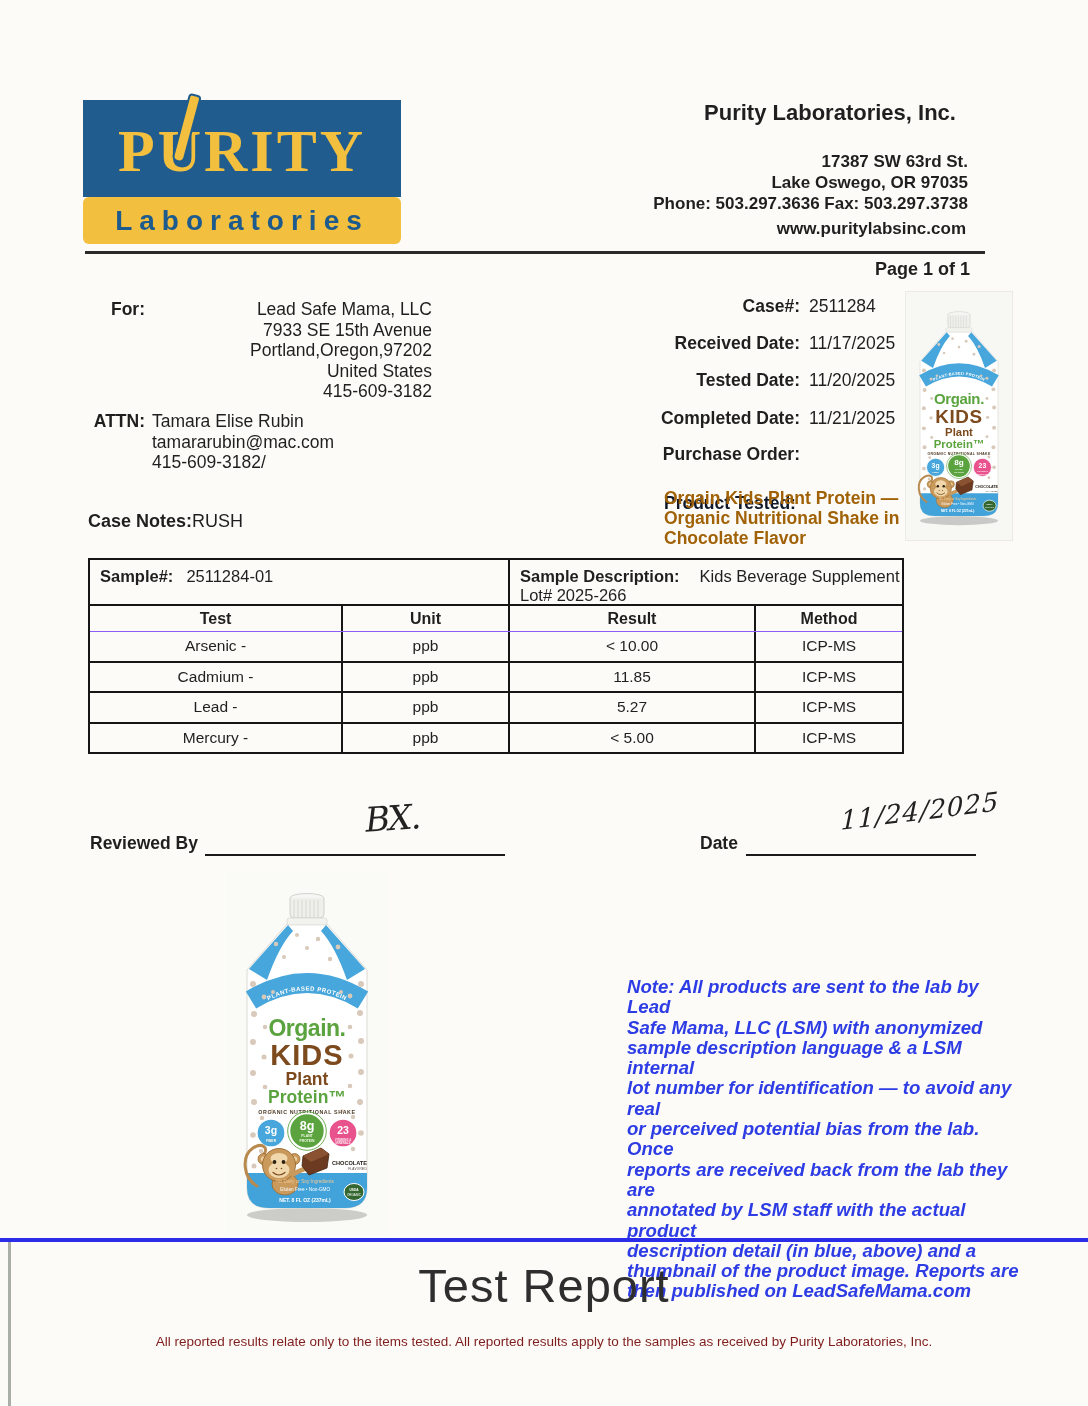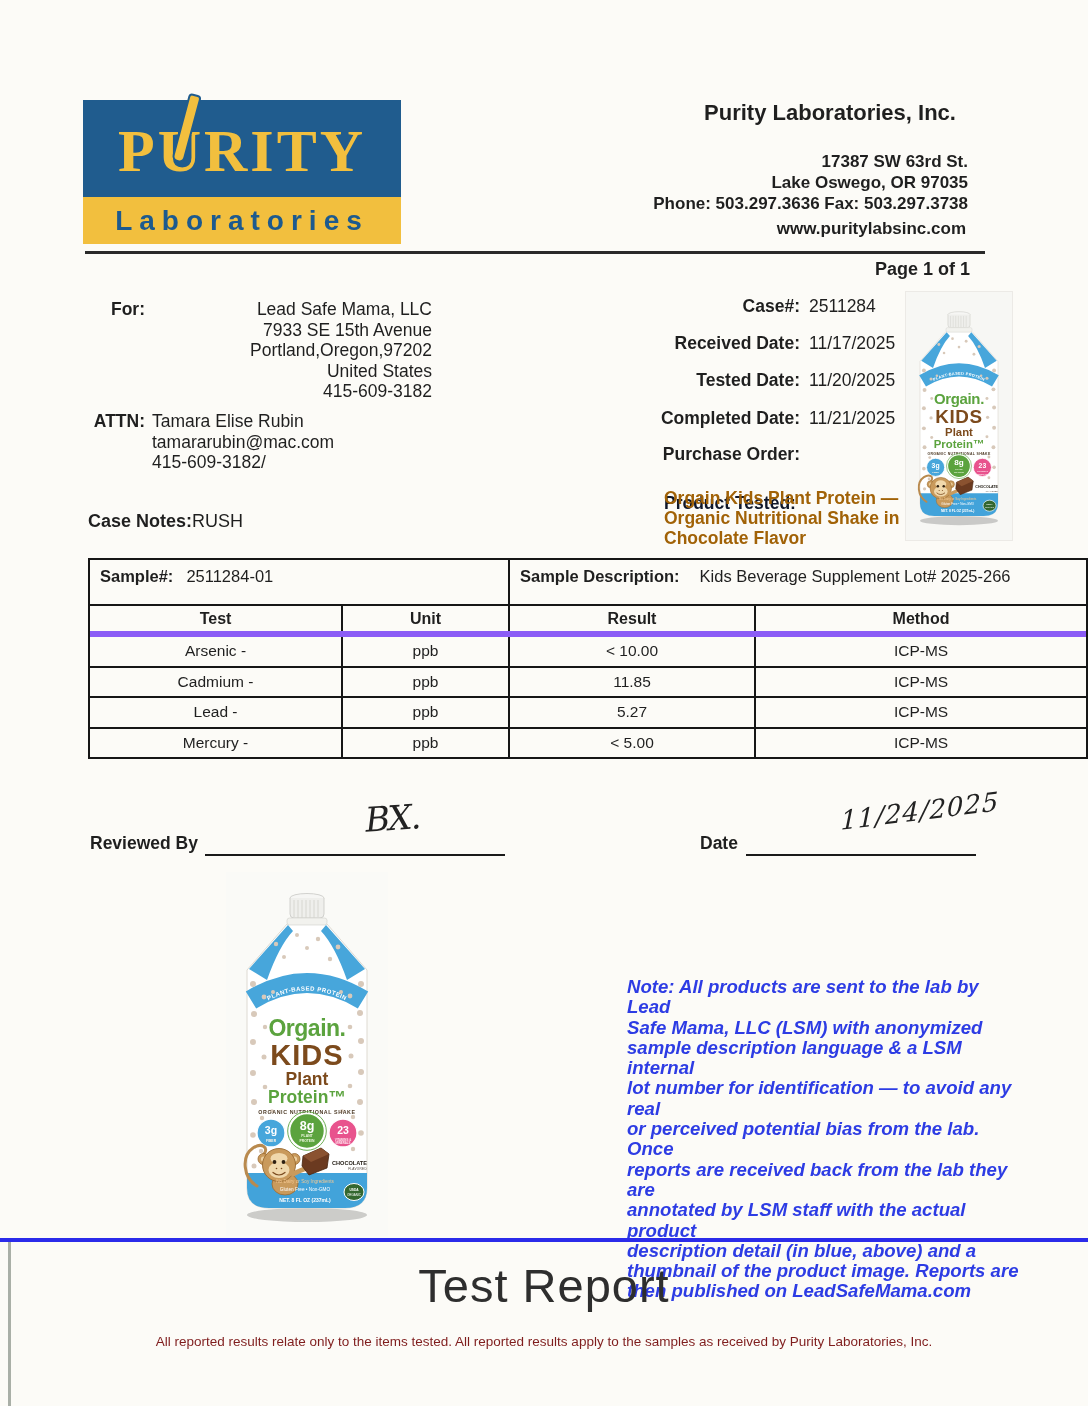--- a/index.html
+++ b/index.html
@@ -13,21 +13,21 @@
   
   .logo{left:83px; top:100px; width:318px; height:144px;}
   .logo-blue{position:absolute; left:0; top:0; width:318px; height:97px; background:#205c8e;
              display:flex; align-items:center; justify-content:center;}
   .logo-purity{font-family:"Liberation Serif", serif; font-weight:bold; font-size:60px;
                color:#f2bf3e; letter-spacing:3px; line-height:97px; padding-top:6px;}
   .pestle{position:absolute; left:88px; top:-8px; width:9px; height:66px;
           background:#f2bf3e; border:2px solid #205c8e; border-radius:4px 4px 6px 6px;
           transform:rotate(15deg); transform-origin:bottom center;}
   .logo-yellow{position:absolute; left:0; top:97px; width:318px; height:47px; background:#f2bf3e;
-               display:flex; align-items:center; justify-content:center;}
+               display:flex; align-items:center; justify-content:center;border-radius:6px;}
   .logo-labs{color:#1d5a8e; font-size:28px; font-weight:600; letter-spacing:7px;}
   
   .company{left:680px; top:100px; width:300px; text-align:center; font-size:22px; font-weight:bold;}
   .addr{left:600px; top:151px; width:368px; text-align:right; font-weight:bold; font-size:17px; line-height:21px;}
   .web{left:600px; top:219px; width:366px; text-align:right; font-weight:bold; font-size:17px;}
   .rule{left:85px; top:251px; width:900px; height:2.5px; background:#2a2a2a;}
   .pageind{left:600px; top:259px; width:370px; text-align:right; font-weight:bold; font-size:18px;}
   .for-label{left:67px; top:299px; width:78px; text-align:right; font-weight:bold; font-size:17.5px;}
   .for-lines{left:152px; top:299px; width:280px; font-size:17.5px; line-height:20.5px;text-align:right;}
   .attn-label{left:57px; top:411px; width:88px; text-align:right; font-weight:bold; font-size:17.5px;}
@@ -41,28 +41,28 @@
   .po{left:560px; top:444px; width:240px; text-align:right; font-weight:bold; font-size:17.5px;}
   .ptlabel{left:664px; top:467px; width:320px; font-weight:bold; font-size:17.5px; color:#0f172a;margin-top:26px;}
   .ptvalue{left:664px; top:488px; width:320px; font-weight:bold; font-size:17.5px; color:#a16207;
            line-height:20px; white-space:pre-line;}
   
   .thumb{left:906px; top:292px; width:106px; height:248px; background:#f7f7f4;
          display:flex; align-items:center; justify-content:center; box-shadow:0 0 0 1px #eceae6;}
   .photo{left:226px; top:872px; width:162px; height:364px; background:#fafaf7;
          display:flex; align-items:center; justify-content:center;}
   
-  .rtable{left:88px; top:558px; width:1000px; border:2.5px solid #161616; box-sizing:border-box; background:transparent;}
+  .rtable{left:88px; top:558px; width:816px; border:2.5px solid #161616; box-sizing:border-box; background:transparent;}
   .tr1{display:grid; grid-template-columns:420px auto; height:44px; border-bottom:2px solid #161616;}
   .tr1 .cA{border-right:2px solid #161616; padding:7px 0 0 10px; font-size:16.5px;}
   .tr1 .cB{padding:7px 0 0 10px; font-size:16.5px;}
   .tr1 .val{margin-left:13px; font-weight:normal;}
   .tr1 .val2{margin-left:20px; font-weight:normal;}
   .thead,.drow{display:grid; grid-template-columns:253px 167px 246px auto; text-align:center; align-items:center;}
-  .thead{height:25px; border-bottom:6px solid #8b5cf6; font-weight:bold; font-size:16px;}
+  .thead{height:25px; border-bottom:1px solid #8b5cf6; font-weight:bold; font-size:16px;}
   .thead>div,.drow>div{border-right:2px solid #161616; height:100%; display:flex; align-items:center; justify-content:center;}
   .thead>div:last-child,.drow>div:last-child{border-right:none;}
   .drow{height:28.5px; border-bottom:2px solid #161616; font-size:15.5px;}
   .drow:last-child{border-bottom:none;}
   
   .reviewed-label{left:90px; top:833px; font-weight:bold; font-size:17.5px;}
   .sig-line{left:205px; top:854px; width:300px; height:2px; background:#1a1a1a;}
   .signature{left:365px; top:798px; font-family:"DejaVu Serif", serif; font-style:italic;
              font-size:34px; letter-spacing:-2px; transform:rotate(-4deg); color:#222;}
   .date-label{left:700px; top:833px; font-weight:bold; font-size:17.5px;}

